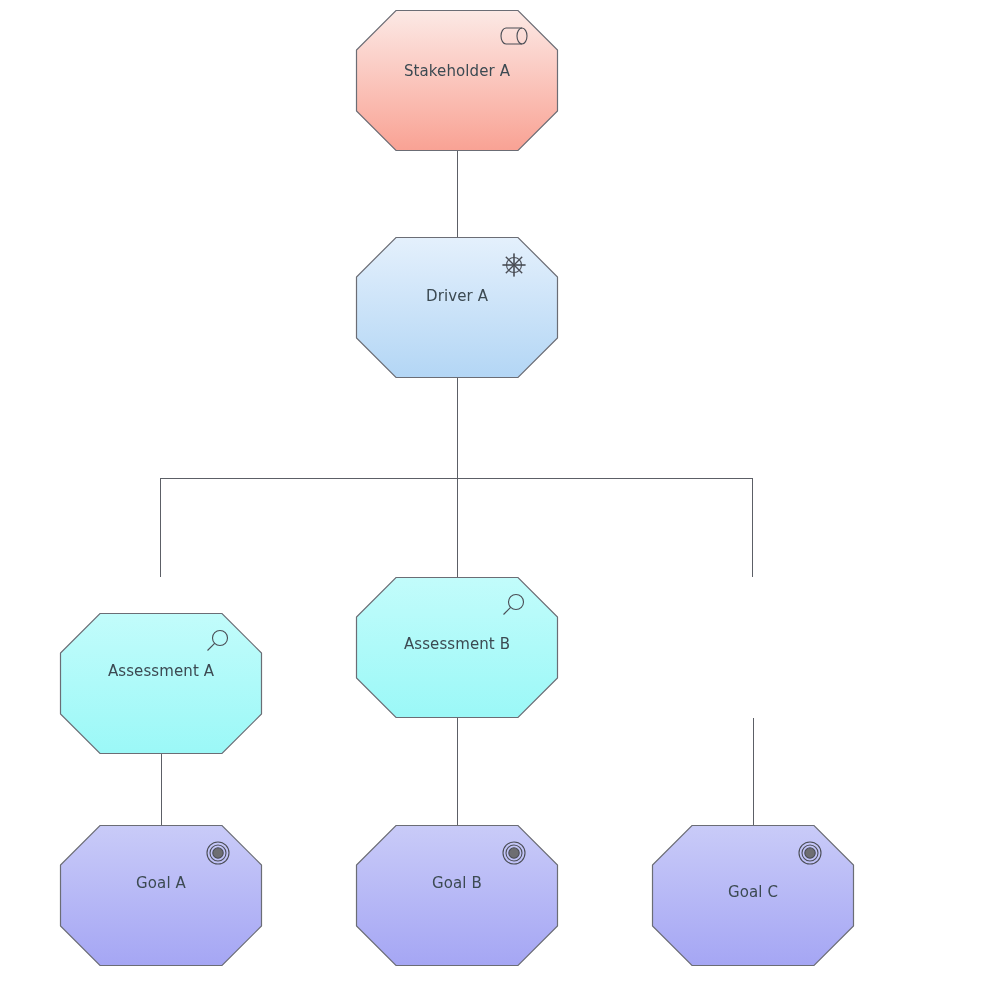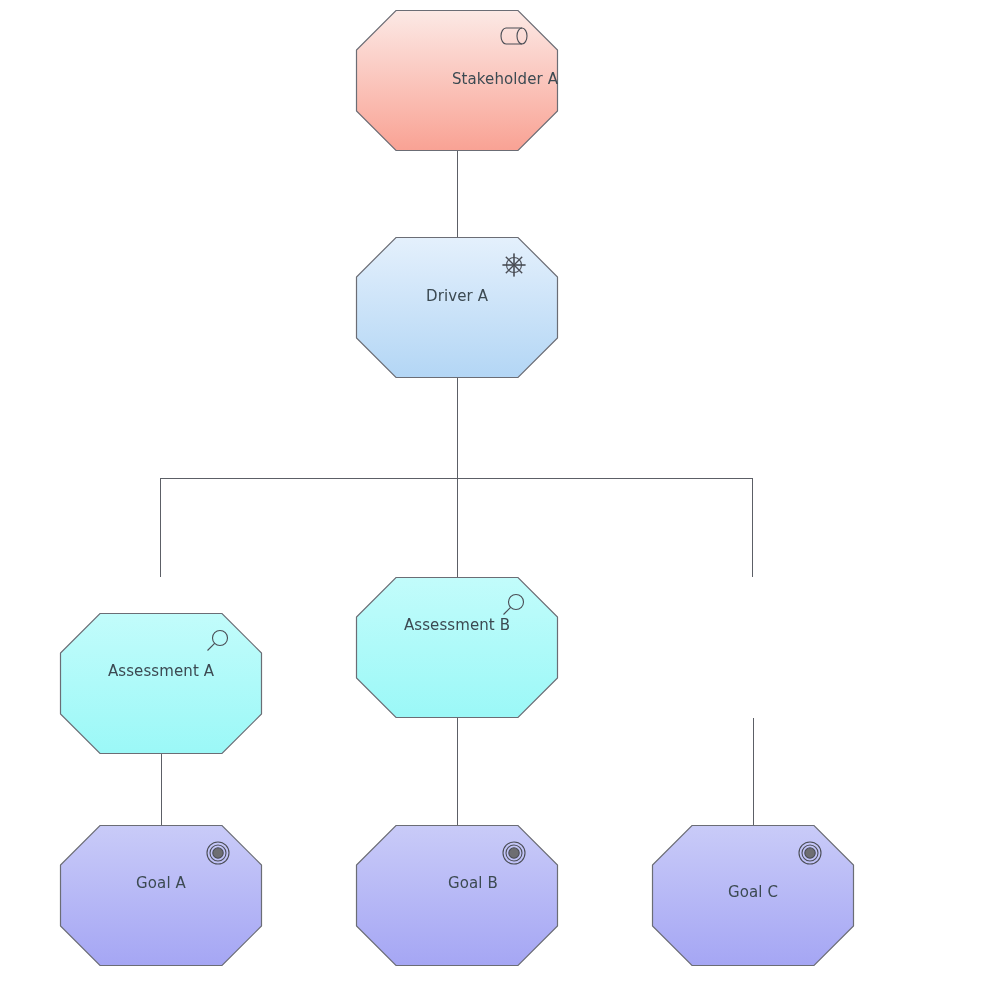--- a/index.html
+++ b/index.html
@@ -67,21 +67,21 @@
             <stop offset="0%" stop-color="#fce9e5"></stop>
             <stop offset="100%" stop-color="#f9a294"></stop>
           </linearGradient>
         </defs>
         <polygon points="40,0.5 162,0.5 201.5,40 201.5,101 162,140.5 40,140.5 0.5,101 0.5,40" fill="url(#grad-stakeholder-a)" stroke="#6b6d75" stroke-width="1.2" stroke-linejoin="miter"></polygon>
         <g transform="translate(144,16)">
           <path d="M6 2 H22 A5 8 0 0 1 22 18 H6 A5 8 0 0 1 6 2 Z" fill="none" stroke="#4a4d55" stroke-width="1.1"></path>
           <path d="M22 2 A5 8 0 0 0 22 18" fill="none" stroke="#4a4d55" stroke-width="1.1"></path>
         </g>
       </svg>
-      <div class="node-label" style="top: 60px; text-align: right;">Stakeholder A</div>
+      <div class="node-label" style="top: 52px;">Stakeholder A</div>
     </div>
     <div class="node" style="left: 356px; top: 237px; width: 202px; height: 141px;">
       <svg class="node-svg" width="202" height="141" viewBox="0 0 202 141">
         <defs>
           <linearGradient id="grad-driver-a" x1="0" y1="0" x2="0" y2="1">
             <stop offset="0%" stop-color="#e4f0fc"></stop>
             <stop offset="100%" stop-color="#b3d6f5"></stop>
           </linearGradient>
         </defs>
         <polygon points="40,0.5 162,0.5 201.5,40 201.5,101 162,140.5 40,140.5 0.5,101 0.5,40" fill="url(#grad-driver-a)" stroke="#6b6d75" stroke-width="1.2" stroke-linejoin="miter"></polygon>
@@ -122,40 +122,40 @@
             <stop offset="0%" stop-color="#c2fcfb"></stop>
             <stop offset="100%" stop-color="#9bf8f7"></stop>
           </linearGradient>
         </defs>
         <polygon points="40,0.5 162,0.5 201.5,40 201.5,101 162,140.5 40,140.5 0.5,101 0.5,40" fill="url(#grad-assessment-b)" stroke="#6b6d75" stroke-width="1.2" stroke-linejoin="miter"></polygon>
         <g transform="translate(144,16)">
           <circle cx="16" cy="9" r="7.5" fill="none" stroke="#4a4d55" stroke-width="1.1"></circle>
           <line x1="10.6" y1="14.3" x2="3.5" y2="21.5" stroke="#4a4d55" stroke-width="1.1"></line>
         </g>
       </svg>
-      <div class="node-label" style="top: 39px;">Assessment B</div>
+      <div class="node-label" style="top: 58px;">Assessment B</div>
     </div>
     <div class="node" style="left: 60px; top: 825px; width: 202px; height: 129px;">
       <svg class="node-svg" width="202" height="141" viewBox="0 0 202 141">
         <defs>
           <linearGradient id="grad-goal-a" x1="0" y1="0" x2="0" y2="1">
             <stop offset="0%" stop-color="#c9cbf8"></stop>
             <stop offset="100%" stop-color="#a5a6f4"></stop>
           </linearGradient>
         </defs>
         <polygon points="40,0.5 162,0.5 201.5,40 201.5,101 162,140.5 40,140.5 0.5,101 0.5,40" fill="url(#grad-goal-a)" stroke="#6b6d75" stroke-width="1.2" stroke-linejoin="miter"></polygon>
         <g transform="translate(144,16)">
           <circle cx="14" cy="12" r="11" fill="none" stroke="#4a4d55" stroke-width="1.1"></circle>
           <circle cx="14" cy="12" r="8" fill="none" stroke="#4a4d55" stroke-width="1.1"></circle>
           <circle cx="14" cy="12" r="5.2" fill="#6e6e72" stroke="#4a4d55" stroke-width="1.1"></circle>
         </g>
       </svg>
       <div class="node-label" style="top: 49px;">Goal A</div>
     </div>
-    <div class="node" style="left: 356px; top: 825px; width: 202px; height: 141px; padding-left: 32px;">
+    <div class="node" style="left: 356px; top: 825px; width: 202px; height: 141px;">
       <svg class="node-svg" width="202" height="141" viewBox="0 0 202 141">
         <defs>
           <linearGradient id="grad-goal-b" x1="0" y1="0" x2="0" y2="1">
             <stop offset="0%" stop-color="#c9cbf8"></stop>
             <stop offset="100%" stop-color="#a5a6f4"></stop>
           </linearGradient>
         </defs>
         <polygon points="40,0.5 162,0.5 201.5,40 201.5,101 162,140.5 40,140.5 0.5,101 0.5,40" fill="url(#grad-goal-b)" stroke="#6b6d75" stroke-width="1.2" stroke-linejoin="miter"></polygon>
         <g transform="translate(144,16)">
           <circle cx="14" cy="12" r="11" fill="none" stroke="#4a4d55" stroke-width="1.1"></circle>

